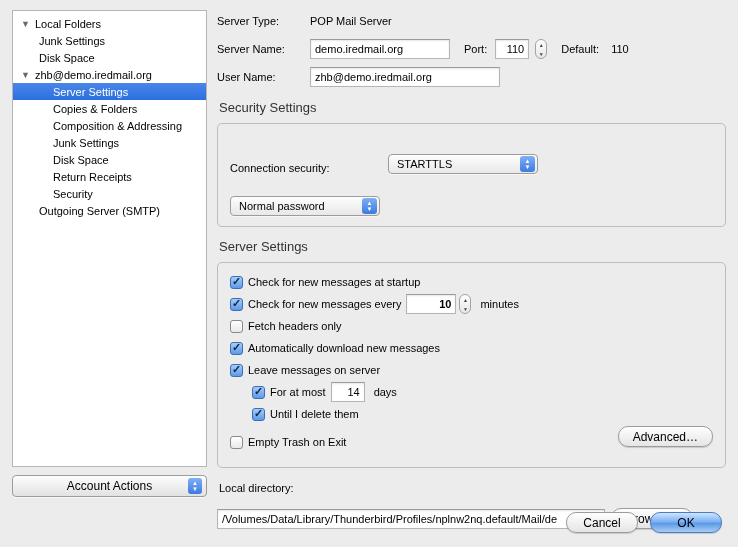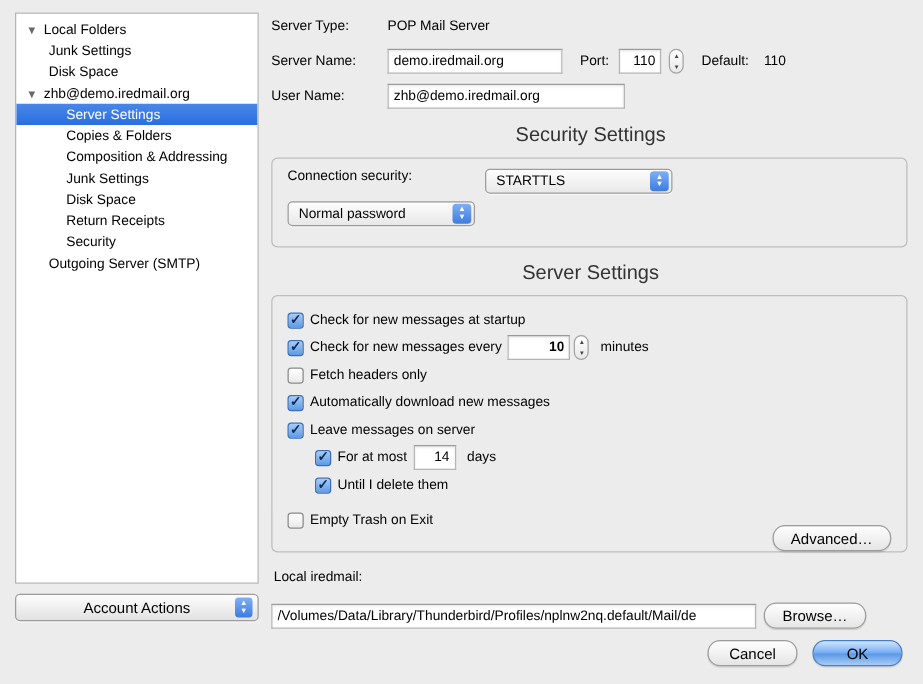--- a/index.html
+++ b/index.html
@@ -139,30 +139,30 @@
   .stepper span { height: 9px; display:flex; align-items:center; justify-content:center;}
   fieldset.group {
     border: 1px solid #bdbdbd;
     border-radius: 5px;
     background: #ececec;
     margin: 0;
     padding: 8px 12px 10px 12px;
     position: relative;
   }
   .group-title {
-    font-size: 16px;
+    font-size: 13px;
     color: #333;
     margin: 6px 0 2px 2px;
-    text-align: center;
   }
   .sec-row {
     display: flex;
-    align-items: flex-start;
+    align-items: flex-end;
     gap: 8px;
     min-height: 26px;
+    margin-top: 16px;
   }
   .sec-label { width: 150px; }
   .aqua-select {
     height: 20px;
     min-width: 150px;
     background: linear-gradient(#fdfdfd,#e8e8e8);
     border: 1px solid #9c9c9c;
     border-radius: 4px;
     display: inline-flex;
     align-items: center;
@@ -226,21 +226,21 @@
     cursor: default;
   }
   .aqua-button.default {
     background: linear-gradient(#cfe5ff,#7eb2f5 45%,#5d9ae8 55%,#a8ccf5);
     border-color: #4a7dc0;
     color: #000;
   }
   .advanced-pos {
     position: absolute;
     right: 12px;
-    bottom: 0;
+    bottom: 20px;
   }
   .bottom-buttons {
     position: absolute;
     right: 16px;
     bottom: 14px;
     display: flex;
     gap: 12px;
   }
   .dir-row {
     display: flex;
@@ -390,21 +390,21 @@
       </div>
       <div class="chk-row" style="margin-top:6px;">
         <input type="checkbox" class="aqua" style="">
         <span>Empty Trash on Exit</span>
       </div>
       <button class="aqua-button advanced-pos">
         <span>Advanced…</span>
       </button>
     </fieldset>
 
-    <div class="dir-label">Local iredmail:</div>
+    <div class="dir-label">Local directory:</div>
     <div class="dir-row">
       <input type="text" class="field dir" value="/Volumes/Data/Library/Thunderbird/Profiles/nplnw2nq.default/Mail/de" style="">
       <button class="aqua-button">
         <span>Browse…</span>
       </button>
     </div>
   </div>
 </div>
 
 <div class="bottom-buttons">

